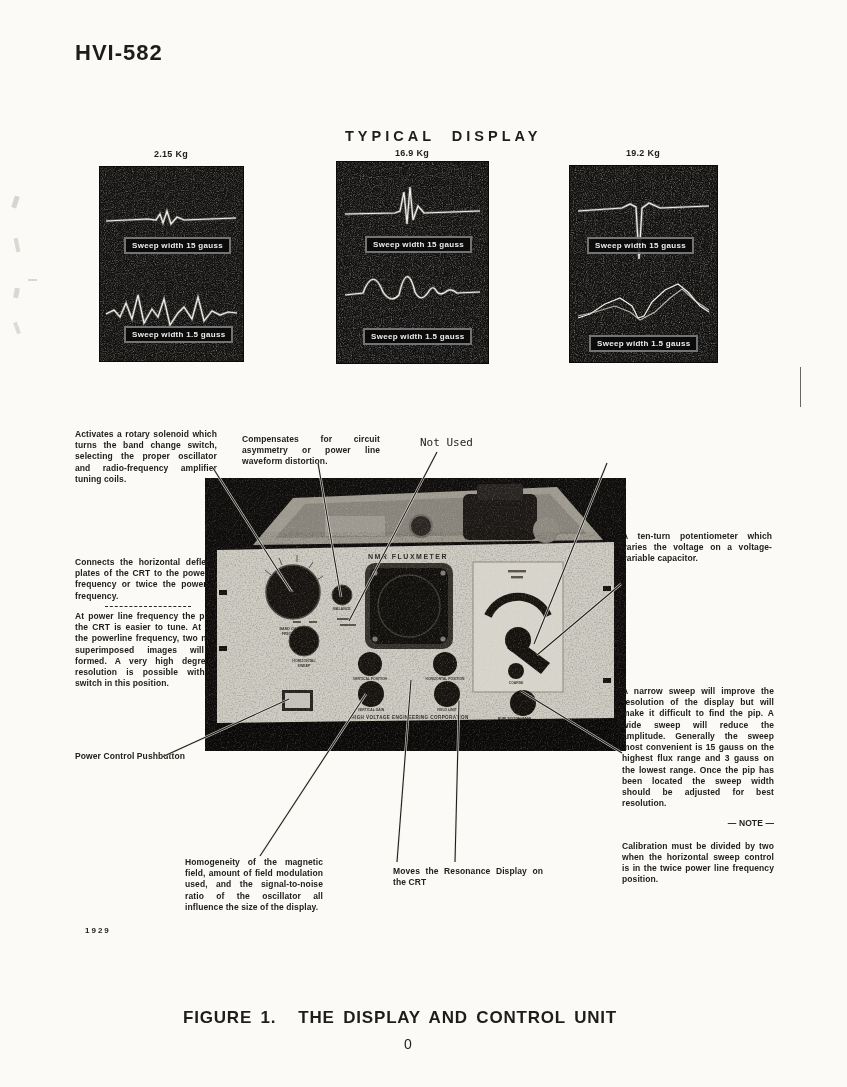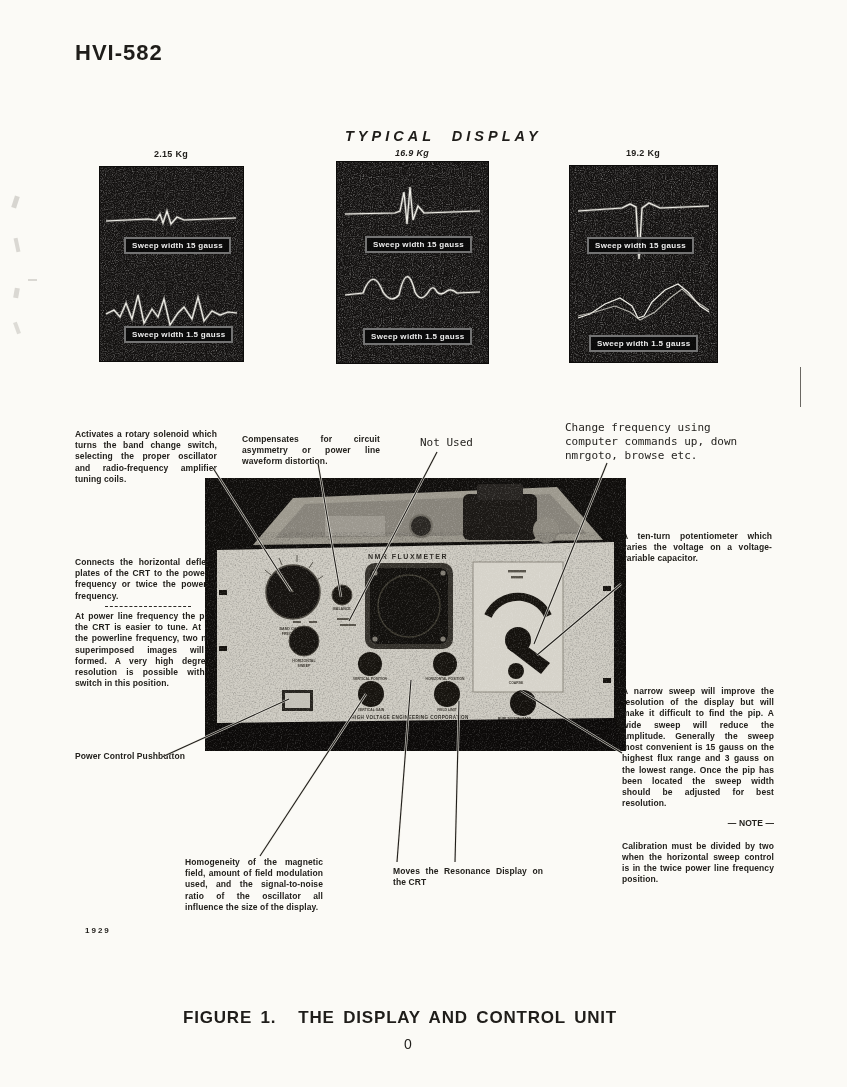--- a/index.html
+++ b/index.html
@@ -34,24 +34,24 @@
 
   <div class="abs doc-id" style="left:75px;top:40px;">HVI-582</div>
 
   <div class="margin-mark" style="left:13px;top:196px;width:5px;height:12px;transform:rotate(18deg);opacity:.55;"></div>
   <div class="margin-mark" style="left:15px;top:238px;width:4px;height:14px;transform:rotate(-12deg);opacity:.5;"></div>
   <div class="margin-mark" style="left:14px;top:288px;width:5px;height:10px;transform:rotate(10deg);opacity:.5;"></div>
   <div class="margin-mark" style="left:28px;top:279px;width:9px;height:2px;opacity:.5;"></div>
   <div class="margin-mark" style="left:15px;top:322px;width:4px;height:12px;transform:rotate(-20deg);opacity:.45;"></div>
   <div class="margin-mark" style="left:800px;top:367px;width:1px;height:40px;background:#6a6762;"></div>
 
-  <div class="abs main-title" style="left:345px;top:128px;font-style:italic;">TYPICAL DISPLAY</div>
+  <div class="abs main-title" style="left:345px;top:128px;">TYPICAL DISPLAY</div>
 
   <div class="abs kg-label" style="left:111px;top:149px;">2.15 Kg</div>
-  <div class="abs kg-label" style="left:352px;top:148px;font-style:italic;">16.9 Kg</div>
+  <div class="abs kg-label" style="left:352px;top:148px;">16.9 Kg</div>
   <div class="abs kg-label" style="left:583px;top:148px;">19.2 Kg</div>
 
   <div class="scope-photo" style="left:100px;top:167px;width:143px;height:194px;">
     <svg width="143" height="194">
       <defs>
         <filter id="n1">
             <feTurbulence type="fractalNoise" baseFrequency="0.9" numOctaves="2" seed="7" stitchTiles="stitch"></feTurbulence>
         <feColorMatrix type="matrix" values="0 0 0 0 1  0 0 0 0 1  0 0 0 0 1  0.9 0.9 0.9 0 -1.25"></feColorMatrix>
           </filter>
       </defs>
@@ -100,23 +100,20 @@
       <polyline points="8,152 20,148 35,138 50,132 62,140 68,152 74,150 82,136 95,124 108,118 118,126 130,140 139,146" fill="none" stroke="#f0efe8" stroke-width="1.2"></polyline>
       <polyline points="8,150 25,146 45,140 60,146 70,154 85,146 100,132 112,123 124,134 139,144" fill="none" stroke="#d9d8d0" stroke-width="1.1" opacity="0.8"></polyline>
     </svg>
     <div class="scope-label" style="left:17px;top:71px;">Sweep width 15 gauss</div>
     <div class="scope-label" style="left:19px;top:169px;">Sweep width 1.5 gauss</div>
   </div>
 
   <div class="ann" style="left:75px;top:429px;width:142px;">Activates a rotary solenoid which turns the band change switch, selecting the proper oscillator and radio-frequency amplifier tuning coils.</div>
   <div class="ann" style="left:242px;top:434px;width:138px;">Compensates for circuit asymmetry or power line waveform distortion.</div>
   <div class="mono" style="left:420px;top:436px;">Not Used</div>
-  <div class="mono" style="left:565px;top:421px;width:215px;">Change frequency using
-computer commands up, down
-nmrgoto, browse etc.</div>
 
   <div class="ann" style="left:75px;top:557px;width:152px;">
     <p>Connects the horizontal deflection plates of the CRT to the power line frequency or twice the power line frequency.</p>
     <hr class="sep">
     <p>At power line frequency the pip on the CRT is easier to tune. At twice the powerline frequency, two nearly superimposed images will be formed. A very high degree of resolution is possible with the switch in this position.</p>
   </div>
 
   <div class="ann" style="left:622px;top:531px;width:150px;">A ten-turn potentiometer which varies the voltage on a voltage-variable capacitor.</div>
 
   <div class="ann" style="left:622px;top:686px;width:152px;">

